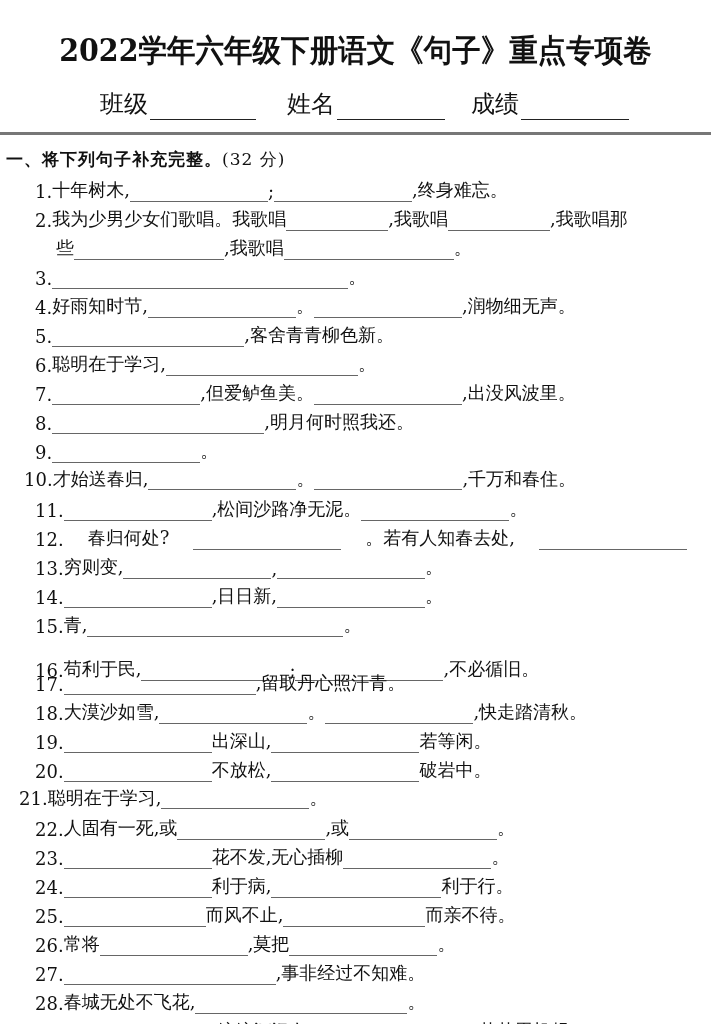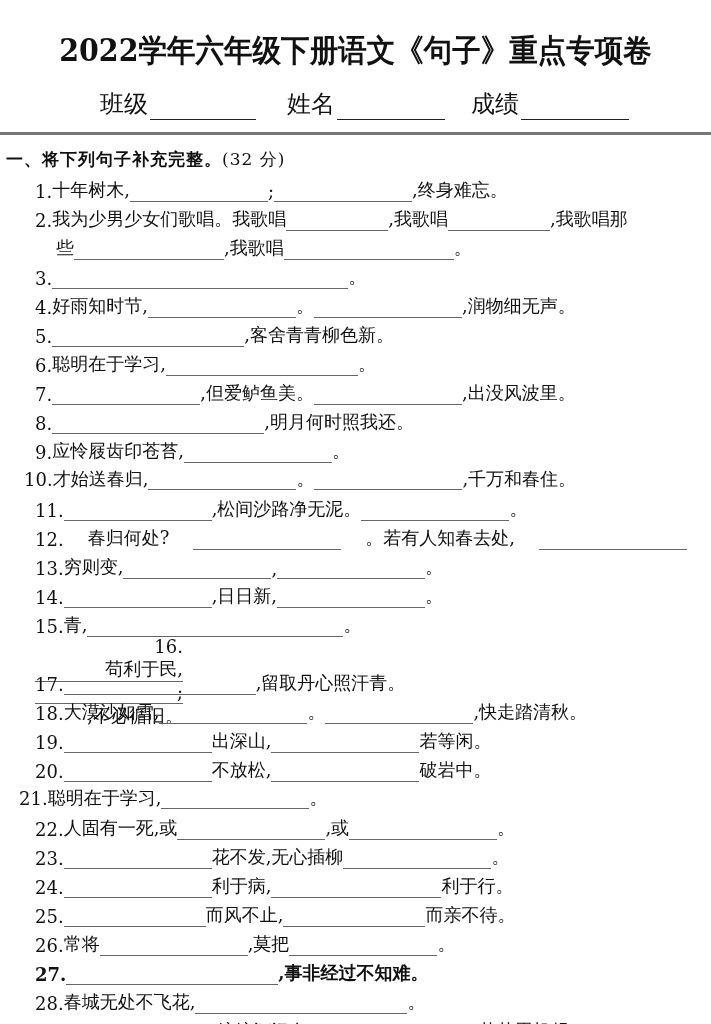--- a/index.html
+++ b/index.html
@@ -99,21 +99,20 @@
       <span class="blank" style="width: 148px;"></span>
       <span class="seg">,出没风波里。</span>
     </div>
     <div class="row" style="left: 35px; top: 232px;">
       <span class="num">8.</span>
       <span class="blank" style="width: 212px;"></span>
       <span class="seg">,明月何时照我还。</span>
     </div>
     <div class="row" style="left: 35px; top: 261px;">
       <span class="num">9.</span>
-      <span class="seg">应怜屐齿印苍苔,</span>
       <span class="blank" style="width: 148px;"></span>
       <span class="seg">。</span>
     </div>
     <div class="row" style="left: 24px; top: 290px; align-items: center;">
       <span class="num">10.</span>
       <span class="seg">才始送春归,</span>
       <span class="blank" style="width: 148px;"></span>
       <span class="seg">。 </span>
       <span class="blank" style="width: 148px;"></span>
       <span class="seg">,千万和春住。</span>
@@ -147,21 +146,21 @@
       <span class="seg">,日日新,</span>
       <span class="blank" style="width: 148px;"></span>
       <span class="seg">。</span>
     </div>
     <div class="row" style="left: 35px; top: 435px;">
       <span class="num">15.</span>
       <span class="seg">青,</span>
       <span class="blank" style="width: 256px;"></span>
       <span class="seg">。</span>
     </div>
-    <div class="row" style="left: 35px; top: 460px; flex-direction: column;">
+    <div class="row" style="left: 35px; top: 479px;">
       <span class="num">16.</span>
       <span class="seg">苟利于民,</span>
       <span class="blank" style="width: 148px;"></span>
       <span class="seg">;</span>
       <span class="blank" style="width: 148px;"></span>
       <span class="seg">,不必循旧。</span>
     </div>
     <div class="row" style="left: 35px; top: 493px;">
       <span class="num">17.</span>
       <span class="blank" style="width: 192px;"></span>
@@ -225,21 +224,21 @@
       <span class="seg">而亲不待。</span>
     </div>
     <div class="row" style="left: 35px; top: 754px;">
       <span class="num">26.</span>
       <span class="seg">常将</span>
       <span class="blank" style="width: 148px;"></span>
       <span class="seg">,莫把</span>
       <span class="blank" style="width: 148px;"></span>
       <span class="seg">。</span>
     </div>
-    <div class="row" style="left: 35px; top: 783px; font-weight: bold;">
+    <div class="row" style="left: 35px; top: 783px;">
       <span class="num">27.</span>
       <span class="blank" style="width: 212px;"></span>
       <span class="seg">,事非经过不知难。</span>
     </div>
     <div class="row" style="left: 35px; top: 812px;">
       <span class="num">28.</span>
       <span class="seg">春城无处不飞花,</span>
       <span class="blank" style="width: 212px;"></span>
       <span class="seg">。</span>
     </div>

